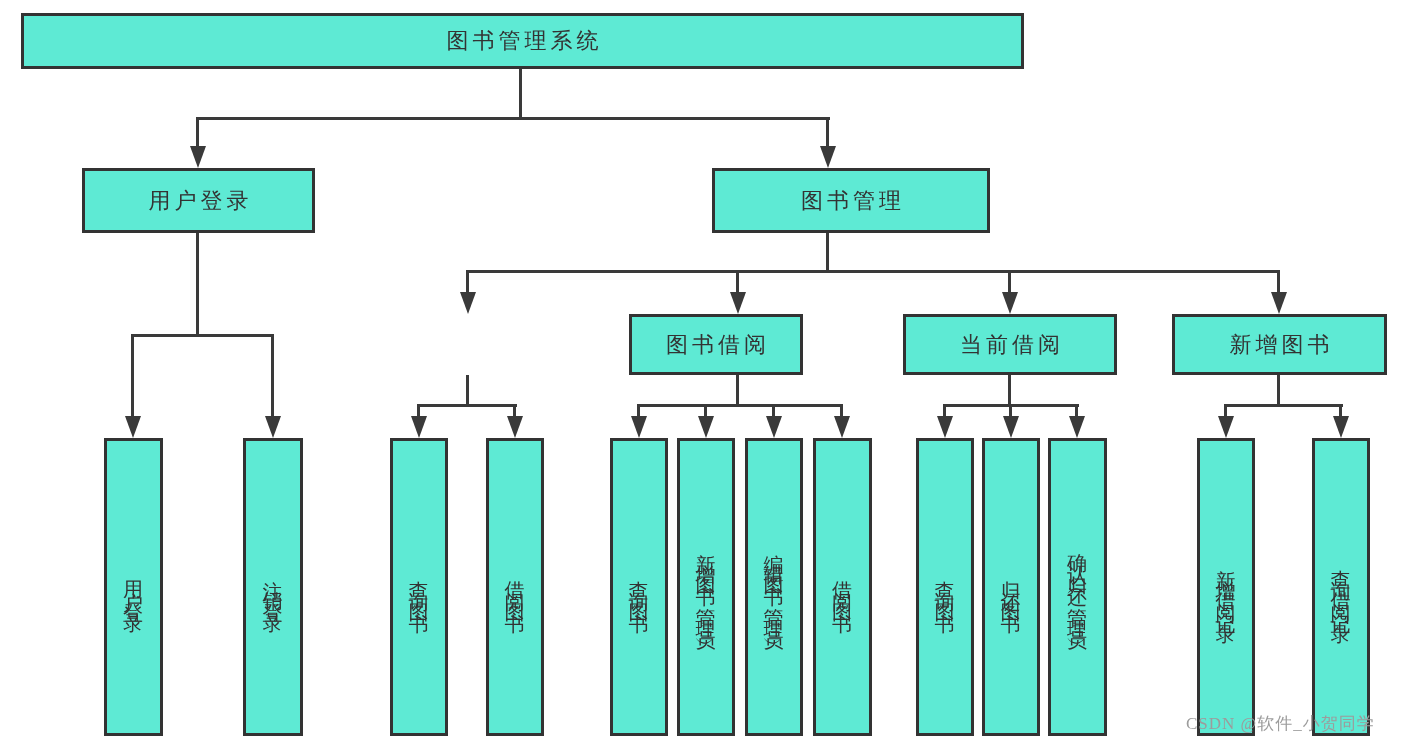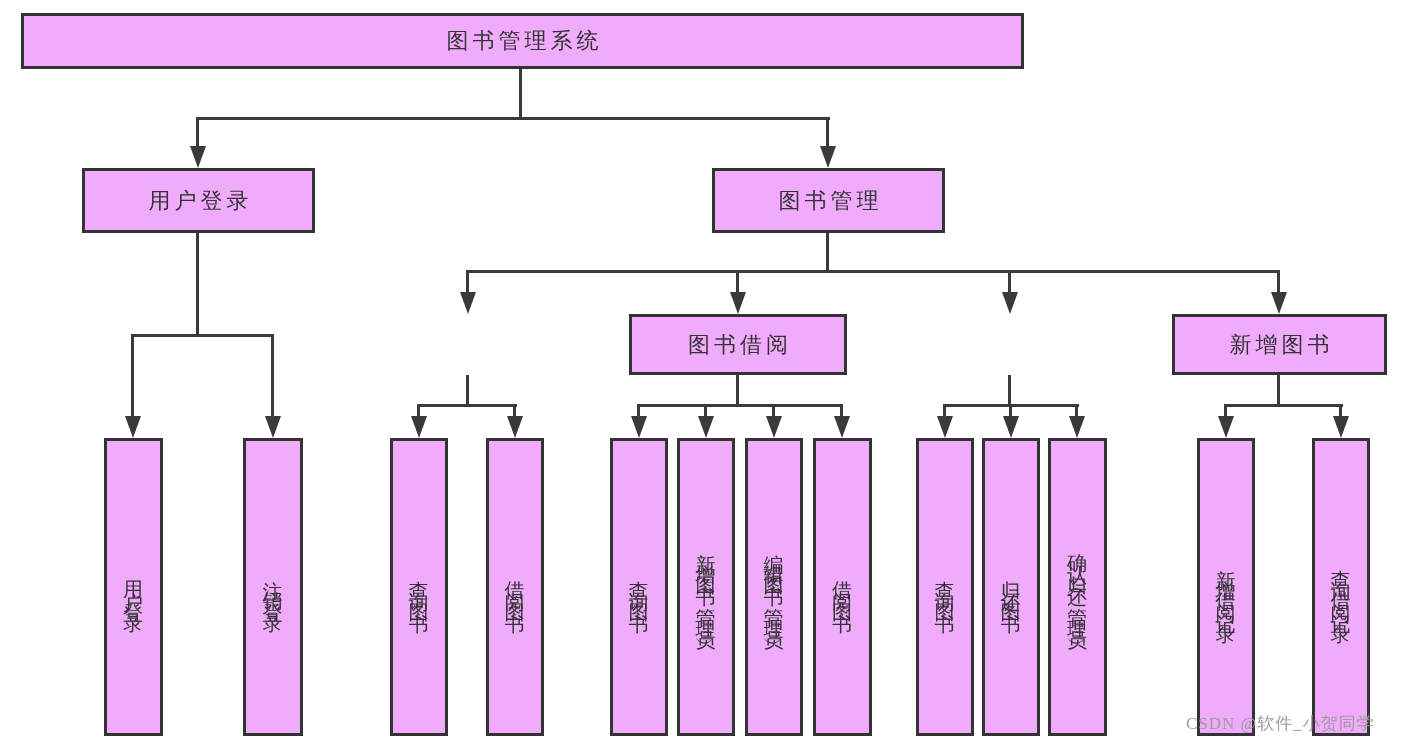--- a/index.html
+++ b/index.html
@@ -16,21 +16,21 @@
     position: relative;
     width: 1405px;
     height: 747px;
     background: var(--bg);
     overflow: hidden;
   }
   .box {
     position: absolute;
     box-sizing: border-box;
     border: 3px solid var(--border);
-    background: #f0abfc;
+    background: #5eead4;
     display: flex;
     align-items: center;
     justify-content: center;
     color: var(--text);
     font-size: 22px;
     letter-spacing: 4px;
     white-space: nowrap;
     text-indent: 4px; 
   }
   .box.v {
@@ -71,41 +71,42 @@
   <div class="box h" style="left:21px;top:13px;width:1003px;height:56px">图书管理系统</div>
 
   <div class="vl" style="left:519px;top:69px;height:50px"></div>
   <div class="hl" style="left:196px;top:117px;width:634px"></div>
   <div class="vl" style="left:196px;top:117px;height:33px"></div>
   <div class="vl" style="left:826px;top:117px;height:33px"></div>
   <div class="ah" style="left:190px;top:146px"></div>
   <div class="ah" style="left:820px;top:146px"></div>
 
   <div class="box h" style="left:82px;top:168px;width:233px;height:65px">用户登录</div>
-  <div class="box h" style="left:712px;top:168px;width:233px;height:65px">图书管理</div>
+  <div class="box h" style="left:712px;top:168px;width:278px;height:65px">图书管理</div>
 
   <div class="vl" style="left:196px;top:233px;height:104px"></div>
   <div class="hl" style="left:131px;top:334px;width:143px"></div>
   <div class="vl" style="left:131px;top:334px;height:85px"></div>
   <div class="vl" style="left:271px;top:334px;height:85px"></div>
   <div class="ah" style="left:125px;top:416px"></div>
   <div class="ah" style="left:265px;top:416px"></div>
 
   <div class="vl" style="left:826px;top:233px;height:40px"></div>
   <div class="hl" style="left:466px;top:270px;width:814px"></div>
   <div class="vl" style="left:466px;top:270px;height:26px"></div>
   <div class="vl" style="left:736px;top:270px;height:26px"></div>
   <div class="vl" style="left:1008px;top:270px;height:26px"></div>
   <div class="vl" style="left:1277px;top:270px;height:26px"></div>
   <div class="ah" style="left:460px;top:292px"></div>
   <div class="ah" style="left:730px;top:292px"></div>
   <div class="ah" style="left:1002px;top:292px"></div>
   <div class="ah" style="left:1271px;top:292px"></div>
 
-  <div class="box h" style="left:629px;top:314px;width:218px;height:61px">图书借阅</div>
+  <div class="box h" style="left:629px;top:314px;width:174px;height:61px">图书借阅</div>
+  <div class="box h" style="left:903px;top:314px;width:214px;height:61px">当前借阅</div>
   <div class="box h" style="left:1172px;top:314px;width:215px;height:61px">新增图书</div>
 
   <div class="vl" style="left:466px;top:375px;height:32px"></div>
   <div class="hl" style="left:417px;top:404px;width:100px"></div>
   <div class="vl" style="left:417px;top:404px;height:14px"></div>
   <div class="vl" style="left:513px;top:404px;height:14px"></div>
   <div class="ah" style="left:411px;top:416px"></div>
   <div class="ah" style="left:507px;top:416px"></div>
 
   <div class="vl" style="left:736px;top:375px;height:32px"></div>

